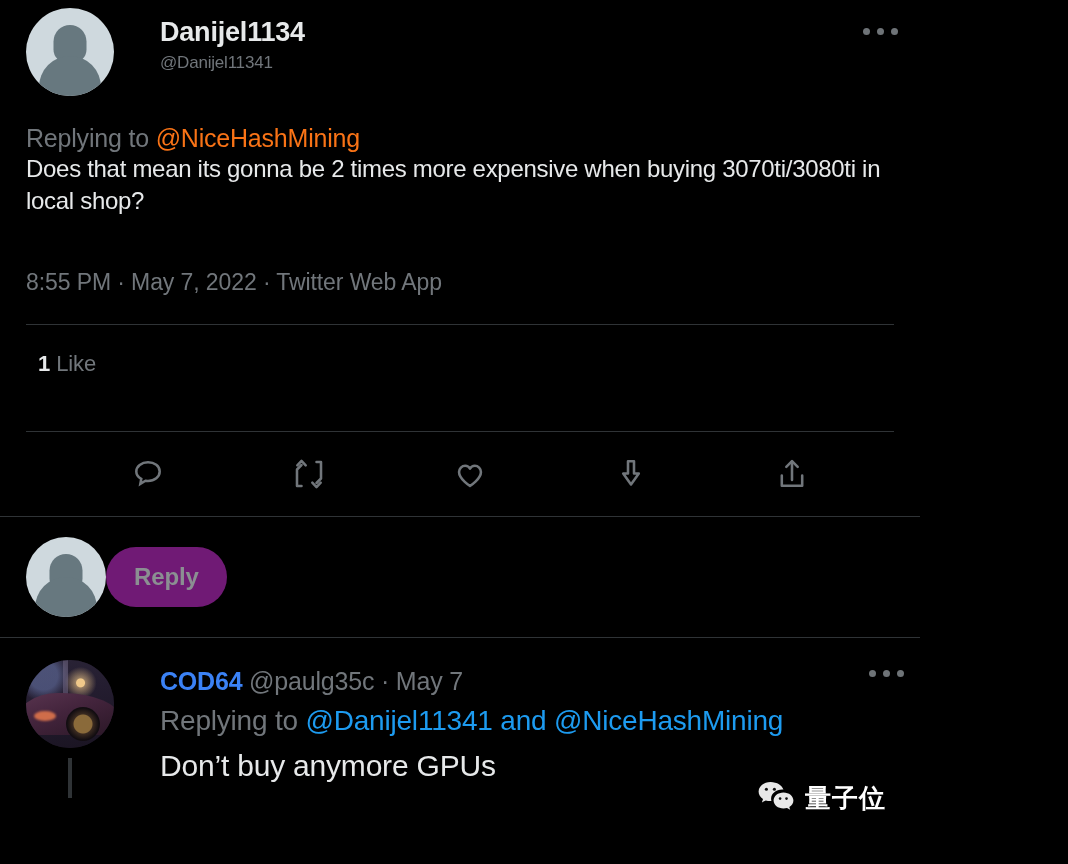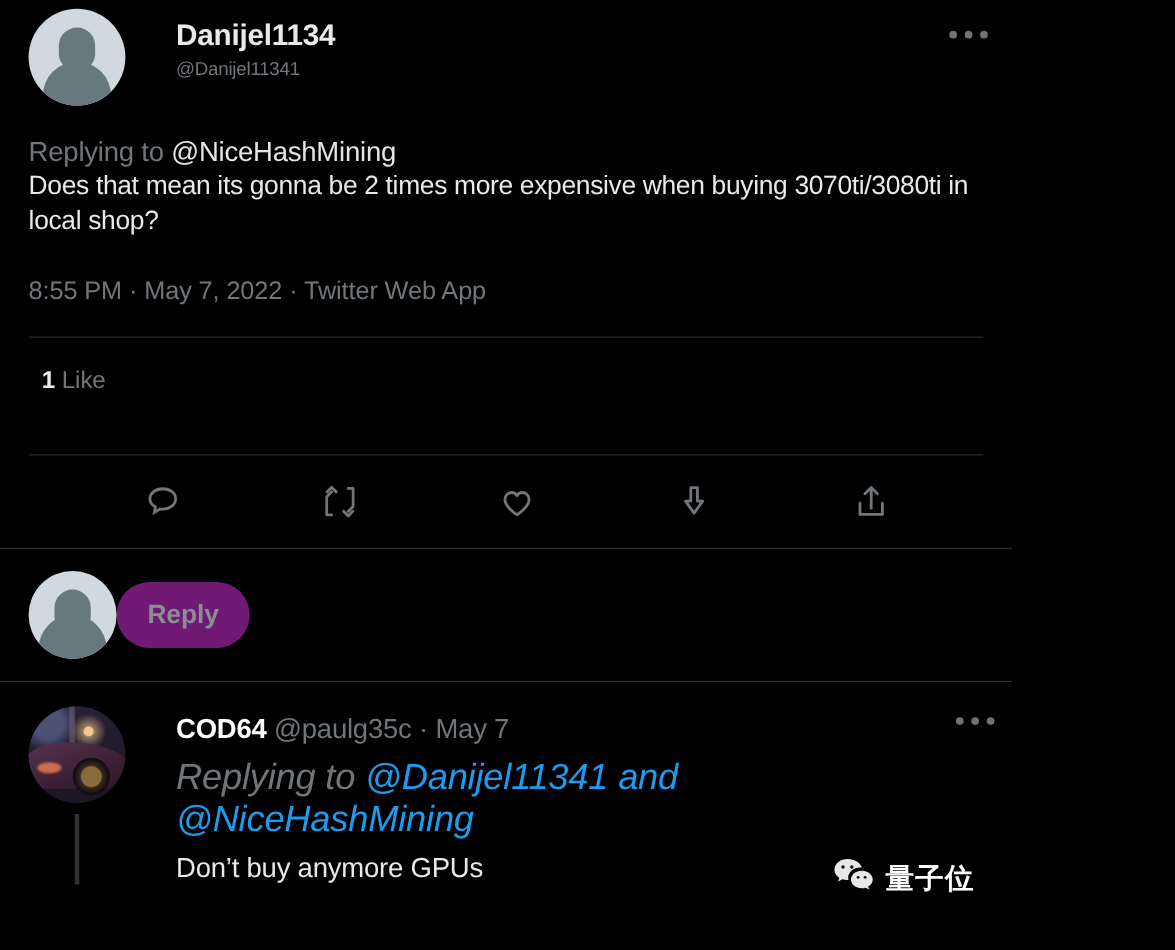--- a/index.html
+++ b/index.html
@@ -100,34 +100,34 @@
     background: #6e7377;
     display: block;
   }
 
   .replying-to {
     font-size: 25px;
     color: #71767b;
     margin-top: 28px;
     letter-spacing: -0.2px;
   }
-  .replying-to .mention { color: #e5e5e5; }
+  .replying-to .mention { color: #f97316; }
 
   .tweet-text {
     font-size: 24px;
     line-height: 1.33;
     color: #e7e9ea;
     letter-spacing: -0.3px;
     font-weight: 400;
   }
 
   .tweet-meta {
     font-size: 23px;
     color: #71767b;
-    margin-top: 34px;
+    margin-top: 52px;
     letter-spacing: -0.1px;
   }
 
   .divider {
     height: 1px;
     background: #2f3336;
     margin-top: 28px;
   }
 
   .stats-row {
@@ -267,35 +267,34 @@
   .reply-body {
     margin-left: 46px;
     padding-top: 6px;
     flex: 1;
   }
   .reply-namerow {
     font-size: 25px;
     letter-spacing: -0.2px;
     line-height: 1.25;
   }
-  .reply-namerow .rname { font-weight: bold; color: #ffffff; }
+  .reply-namerow .rname { font-weight: bold; color: #3b82f6; }
   .reply-namerow .rhandle { color: #71767b; font-weight: normal; }
   .reply-namerow .rdate { color: #71767b; font-weight: normal; }
 
   .reply-replying {
-    font-size: 33px;
+    font-size: 28px;
     color: #71767b;
     margin-top: 8px;
     letter-spacing: -0.2px;
-    font-style: italic;
   }
   .reply-replying .mention { color: #1d9bf0; }
 
   .reply-text {
-    font-size: 25px;
+    font-size: 30px;
     color: #e7e9ea;
     margin-top: 12px;
     letter-spacing: -0.2px;
   }
 
   .reply-more {
     position: absolute;
     right: 16px;
     top: 32px;
     display: flex;

